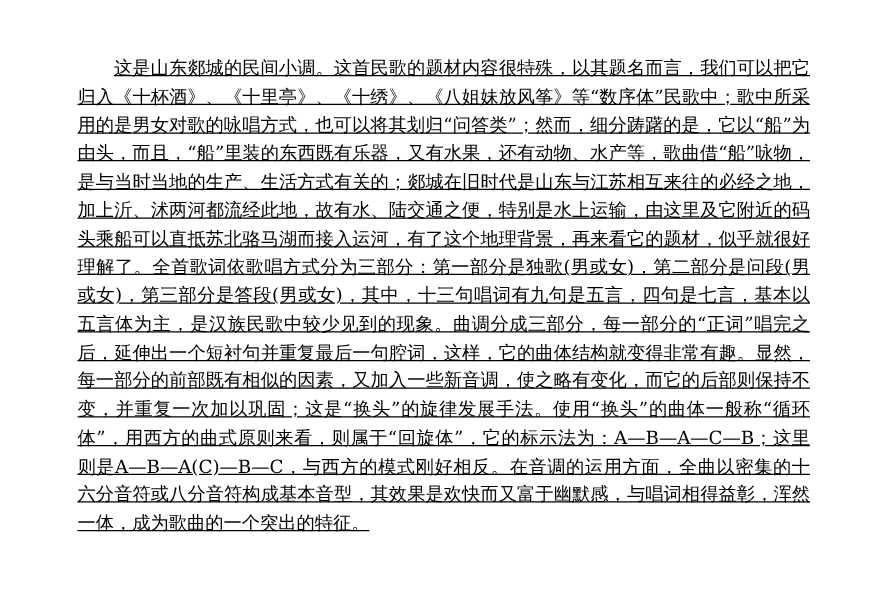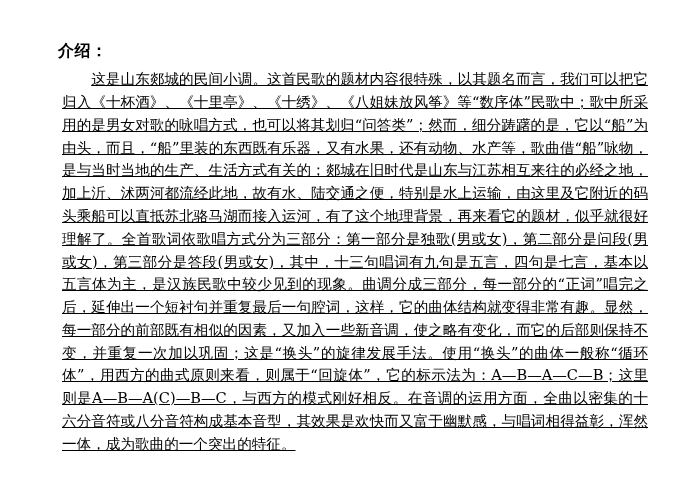--- a/index.html
+++ b/index.html
@@ -41,17 +41,16 @@
     text-indent: 2em;
     text-align: justify;
     text-justify: inter-ideograph;
     text-decoration: underline;
   }
 </style>
 </head>
 <body>
 
 <div class="page">
-  <h1 class="doc-title">介绍：</h1>
   <div class="body-text">
     <p>这是山东郯城的民间小调。这首民歌的题材内容很特殊，以其题名而言，我们可以把它归入《十杯酒》、《十里亭》、《十绣》、《八姐妹放风筝》等“数序体”民歌中；歌中所采用的是男女对歌的咏唱方式，也可以将其划归“问答类”；然而，细分踌躇的是，它以“船”为由头，而且，“船”里装的东西既有乐器，又有水果，还有动物、水产等，歌曲借“船”咏物，是与当时当地的生产、生活方式有关的；郯城在旧时代是山东与江苏相互来往的必经之地，加上沂、沭两河都流经此地，故有水、陆交通之便，特别是水上运输，由这里及它附近的码头乘船可以直抵苏北骆马湖而接入运河，有了这个地理背景，再来看它的题材，似乎就很好理解了。全首歌词依歌唱方式分为三部分：第一部分是独歌(男或女)，第二部分是问段(男或女)，第三部分是答段(男或女)，其中，十三句唱词有九句是五言，四句是七言，基本以五言体为主，是汉族民歌中较少见到的现象。曲调分成三部分，每一部分的“正词”唱完之后，延伸出一个短衬句并重复最后一句腔词，这样，它的曲体结构就变得非常有趣。显然，每一部分的前部既有相似的因素，又加入一些新音调，使之略有变化，而它的后部则保持不变，并重复一次加以巩固；这是“换头”的旋律发展手法。使用“换头”的曲体一般称“循环体”，用西方的曲式原则来看，则属于“回旋体”，它的标示法为：A—B—A—C—B；这里则是A—B—A(C)—B—C，与西方的模式刚好相反。在音调的运用方面，全曲以密集的十六分音符或八分音符构成基本音型，其效果是欢快而又富于幽默感，与唱词相得益彰，浑然一体，成为歌曲的一个突出的特征。</p>
   </div>
 </div>
 
 </body></html>

